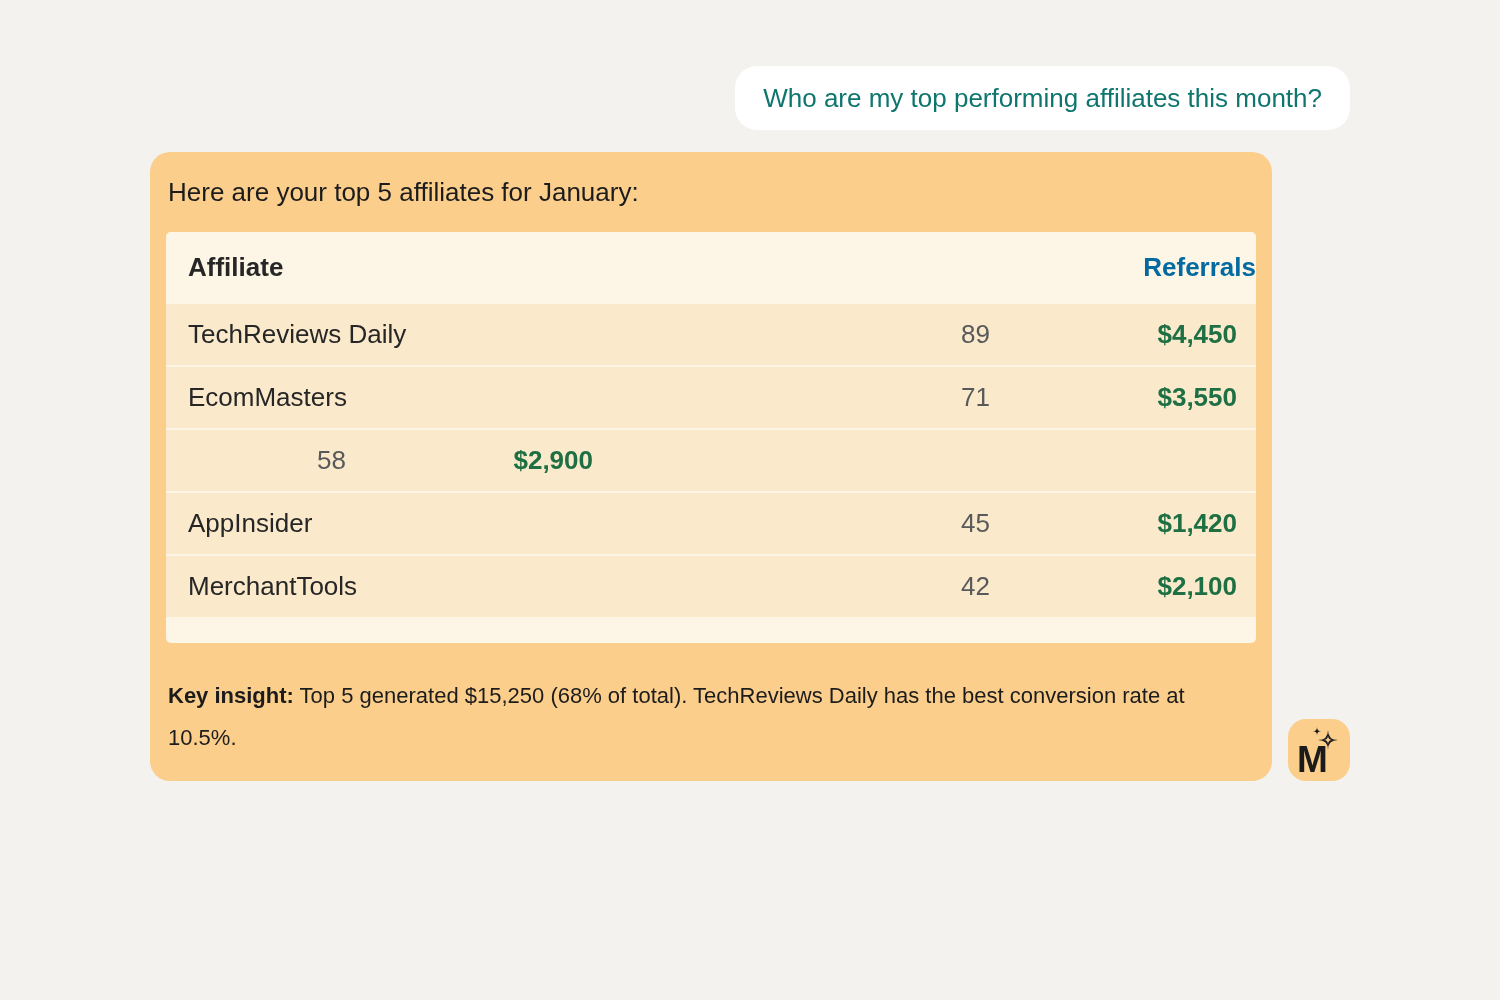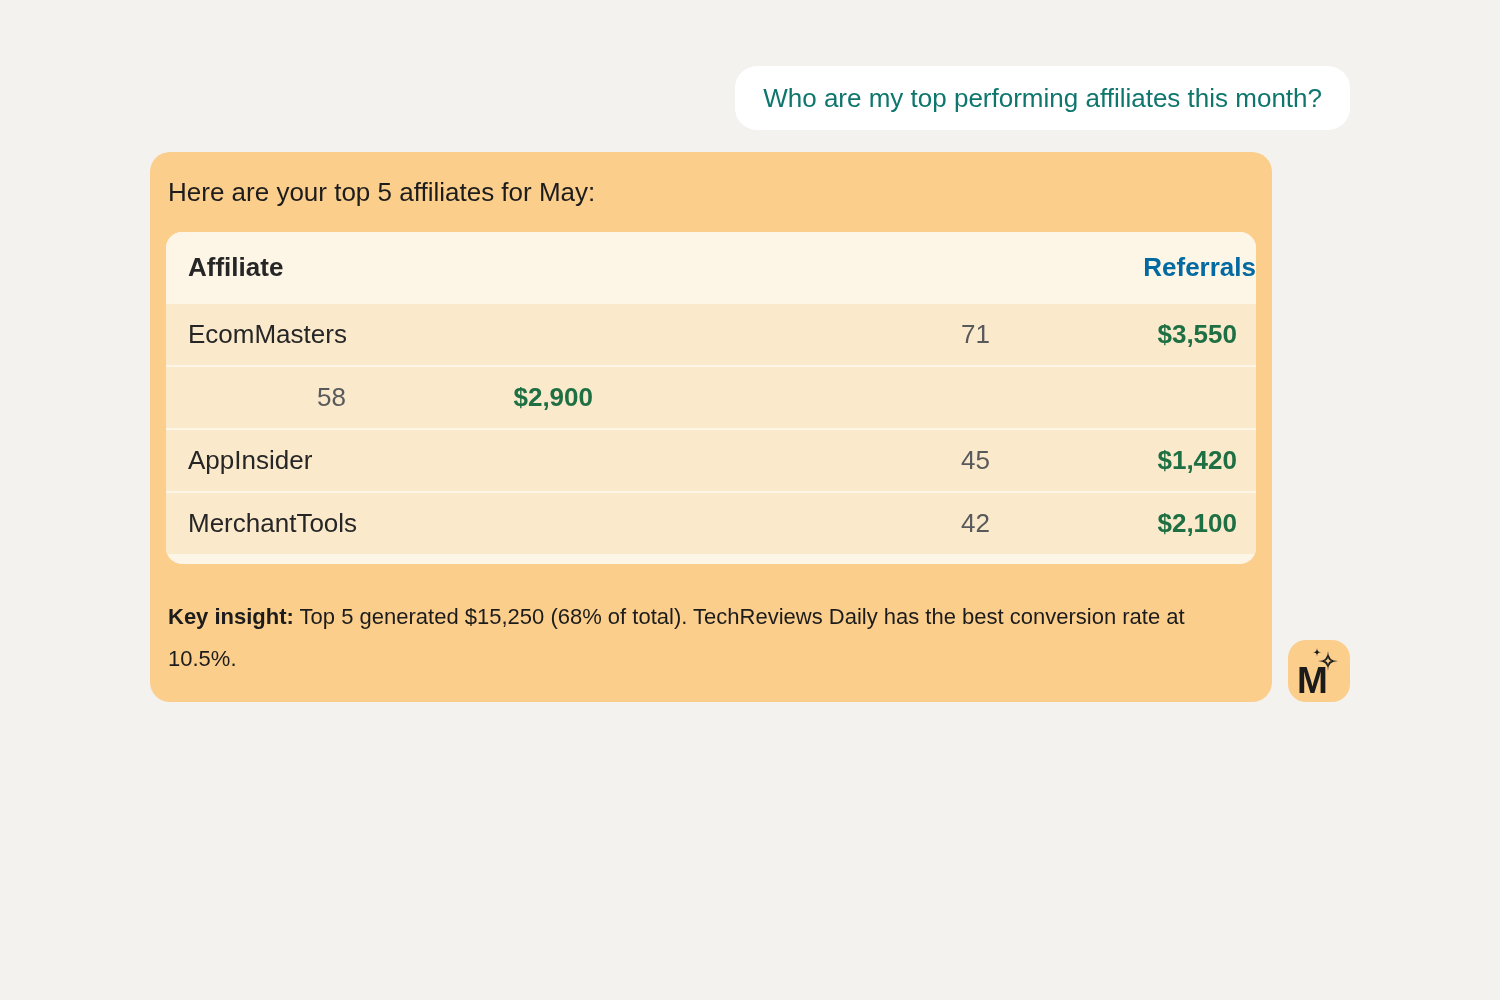--- a/index.html
+++ b/index.html
@@ -54,23 +54,23 @@
     font-size:26px;
     line-height:32px;
     padding-left:2px;
     margin-bottom:24px;
     color:var(--ink);
   }
 
   
   .aff-table{
     background:var(--cream);
-    border-radius:16px;
+    border-radius:5px;
     overflow:hidden;
-    padding-bottom:10px;
+    padding-bottom:26px;
   }
   .t-row{
     display:flex;
     align-items:center;
     height:63px;
     font-size:26px;
   }
   .t-row.header{
     height:70px;
     font-weight:bold;
@@ -115,28 +115,33 @@
 
     <div class="user-row">
       <div class="user-bubble">
         <span>Who are my top performing affiliates this month?</span>
       </div>
     </div>
 
     <div class="assistant-row">
       <div class="assistant-bubble">
 
-        <div class="intro">Here are your top 5 affiliates for May:</div>
+        <div class="intro">Here are your top 5 affiliates for January:</div>
 
         <div class="aff-table">
           <div class="t-row header">
             <div class="c-aff">Affiliate</div>
             <div class="c-ref">Referrals</div>
           </div>
 
+          <div class="t-row data">
+            <div class="c-aff">TechReviews Daily</div>
+            <div class="c-ref">89</div>
+            <div class="c-rev">$4,450</div>
+          </div>
 
           <div class="t-row data">
             <div class="c-aff">EcomMasters</div>
             <div class="c-ref">71</div>
             <div class="c-rev">$3,550</div>
           </div>
 
           <div class="t-row data">
             <div class="c-ref">58</div>
             <div class="c-rev">$2,900</div>

